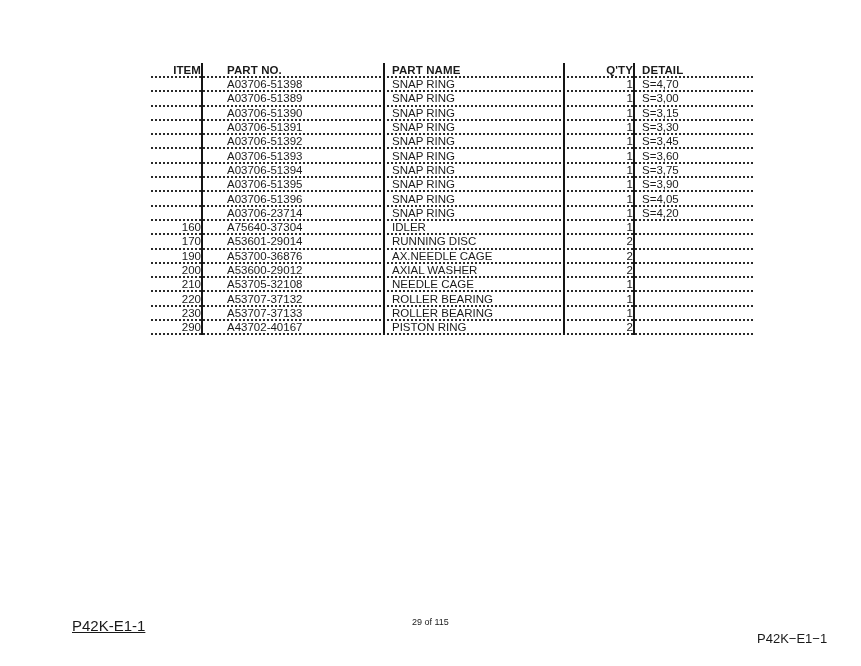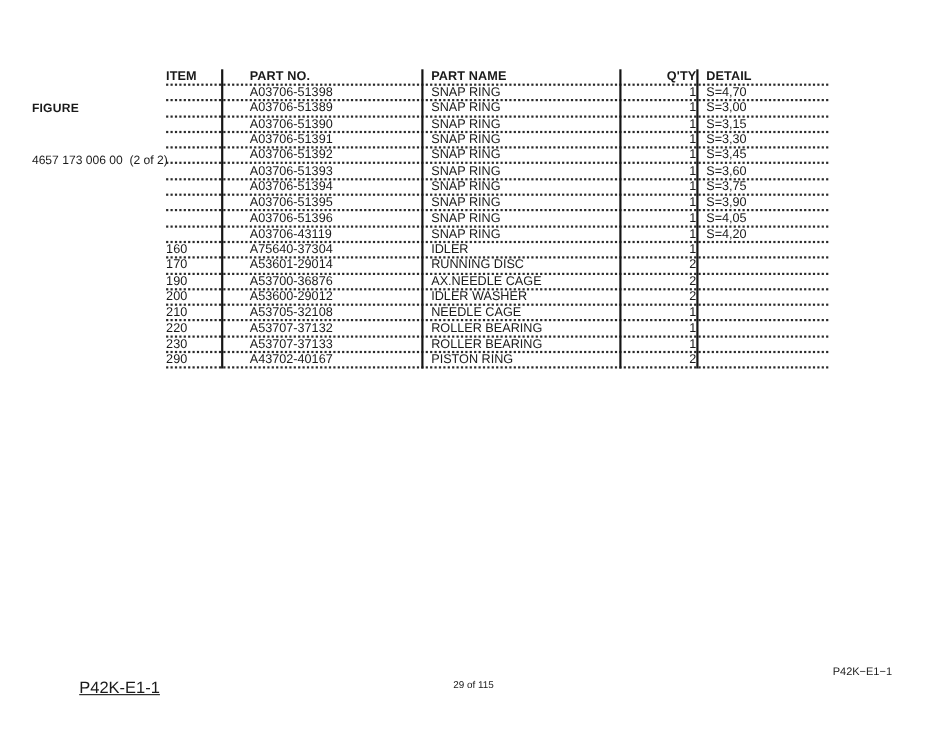--- a/index.html
+++ b/index.html
@@ -41,21 +41,21 @@
   }
   .t-head {
     height: 15px;
     font-weight: bold;
     font-size: 11.5px;
     letter-spacing: 0.1px;
   }
   .t-body .t-row { height: 14.3px; font-size: 11.5px; }
 
   .cell { overflow: hidden; white-space: nowrap; line-height: 12px; }
-  .c-item   { text-align: left; }
+  .c-item   { text-align: right; }
   .c-part   { padding-left: 26px; }
   .c-name   { padding-left: 9px; }
   .c-qty    { text-align: right; }
   .c-detail { padding-left: 9px; }
 
   
   .vline {
     position: absolute;
     top: 0;
     bottom: 0;
@@ -63,31 +63,27 @@
     background: #151515;
   }
   .vline-1 { left: 50px; }
   .vline-2 { left: 232px; }
   .vline-3 { left: 412px; }
   .vline-4 { left: 482px; }
 
   
   .footer-left   { position: absolute; left: 72px;  top: 617px; font-size: 15px; text-decoration: underline; }
   .footer-center { position: absolute; left: 412px; top: 617px; font-size: 9px; }
-  .footer-right  { position: absolute; left: 757px; top: 606px; font-size: 10px; }
+  .footer-right  { position: absolute; left: 757px; top: 631px; font-size: 13px; }
 </style>
 </head>
 <body>
 
 <div class="page">
 
-  <div class="figure-block">
-    <div class="figure-label">FIGURE</div>
-    <div class="figure-value">4657 173 006 00  (2 of 2)</div>
-  </div>
 
   <div class="parts-table">
     <div class="vline vline-1"></div>
     <div class="vline vline-2"></div>
     <div class="vline vline-3"></div>
     <div class="vline vline-4"></div>
 
     <div class="t-row t-head">
       <div class="cell c-item">ITEM</div>
       <div class="cell c-part">PART NO.</div>
@@ -165,21 +161,21 @@
         <div class="t-row">
           <div class="cell c-item"></div>
           <div class="cell c-part">A03706-51396</div>
           <div class="cell c-name">SNAP RING</div>
           <div class="cell c-qty">1</div>
           <div class="cell c-detail">S=4,05</div>
         </div>
 
         <div class="t-row">
           <div class="cell c-item"></div>
-          <div class="cell c-part">A03706-43119</div>
+          <div class="cell c-part">A03706-23714</div>
           <div class="cell c-name">SNAP RING</div>
           <div class="cell c-qty">1</div>
           <div class="cell c-detail">S=4,20</div>
         </div>
 
         <div class="t-row">
           <div class="cell c-item">160</div>
           <div class="cell c-part">A75640-37304</div>
           <div class="cell c-name">IDLER</div>
           <div class="cell c-qty">1</div>
@@ -198,21 +194,21 @@
           <div class="cell c-item">190</div>
           <div class="cell c-part">A53700-36876</div>
           <div class="cell c-name">AX.NEEDLE CAGE</div>
           <div class="cell c-qty">2</div>
           <div class="cell c-detail"></div>
         </div>
 
         <div class="t-row">
           <div class="cell c-item">200</div>
           <div class="cell c-part">A53600-29012</div>
-          <div class="cell c-name">IDLER WASHER</div>
+          <div class="cell c-name">AXIAL WASHER</div>
           <div class="cell c-qty">2</div>
           <div class="cell c-detail"></div>
         </div>
 
         <div class="t-row">
           <div class="cell c-item">210</div>
           <div class="cell c-part">A53705-32108</div>
           <div class="cell c-name">NEEDLE CAGE</div>
           <div class="cell c-qty">1</div>
           <div class="cell c-detail"></div>

